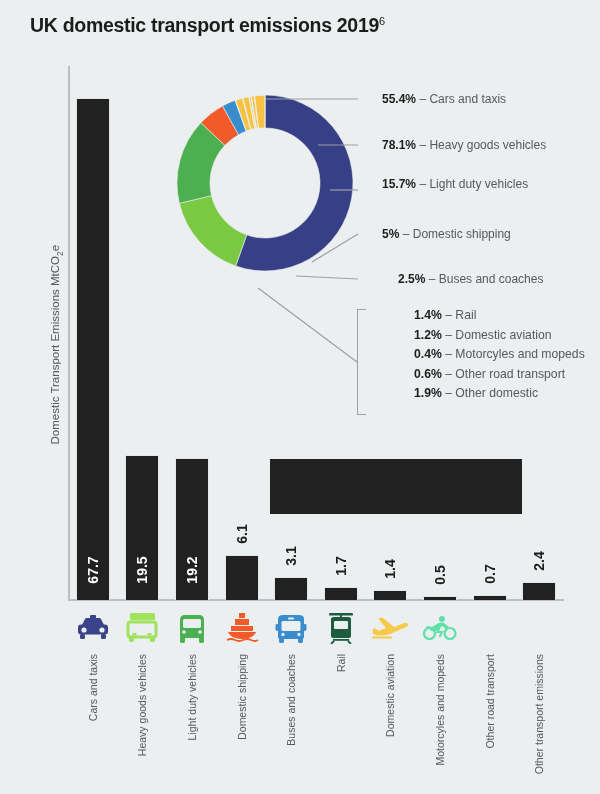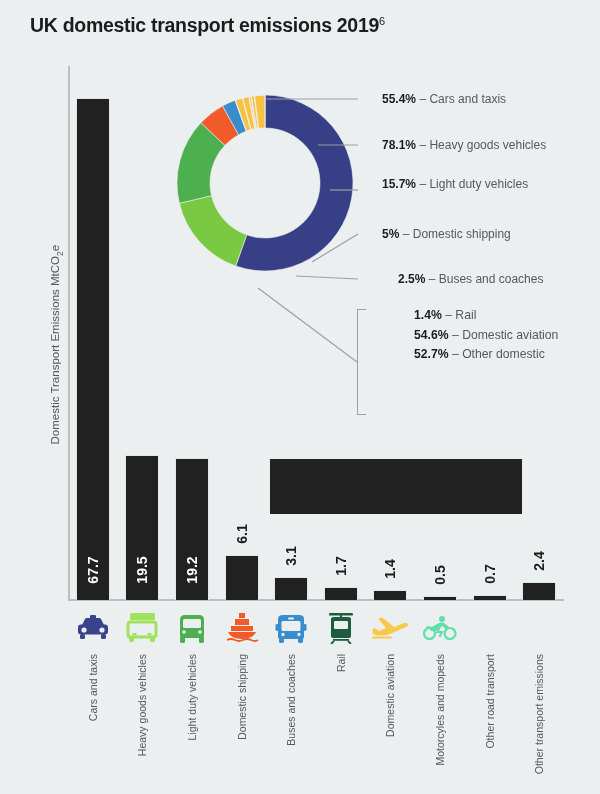--- a/index.html
+++ b/index.html
@@ -301,20 +301,22 @@
       <div class="legend-item" style="left: 366px; top: 92px;"><b>55.4%</b> <span>–</span> <span>Cars and taxis</span></div>
       <div class="legend-item" style="left: 366px; top: 138px;"><b>78.1%</b> <span>–</span> <span>Heavy goods vehicles</span></div>
       <div class="legend-item" style="left: 366px; top: 177px;"><b>15.7%</b> <span>–</span> <span>Light duty vehicles</span></div>
       <div class="legend-item" style="left: 366px; top: 227px;"><b>5%</b> <span>–</span> <span>Domestic shipping</span></div>
       <div class="legend-item" style="left: 382px; top: 272px;"><b>2.5%</b> <span>–</span> <span>Buses and coaches</span></div>
     </div>
 
   <div class="bracket"></div>
   <div class="legend-group" id="legend-group">
       <div class="gitem"><b>1.4%</b> <span>–</span> <span>Rail</span></div>
-      <div class="gitem"><b>54.6%</b> <span>–</span> <span>Domestic aviation</span></div>
-      <div class="gitem"><b>52.7%</b> <span>–</span> <span>Other domestic</span></div>
+      <div class="gitem"><b>1.2%</b> <span>–</span> <span>Domestic aviation</span></div>
+      <div class="gitem"><b>0.4%</b> <span>–</span> <span>Motorcyles and mopeds</span></div>
+      <div class="gitem"><b>0.6%</b> <span>–</span> <span>Other road transport</span></div>
+      <div class="gitem"><b>1.9%</b> <span>–</span> <span>Other domestic</span></div>
     </div>
 
   <div class="total-box">
   </div>
 
 </div>
 
 </body></html>

